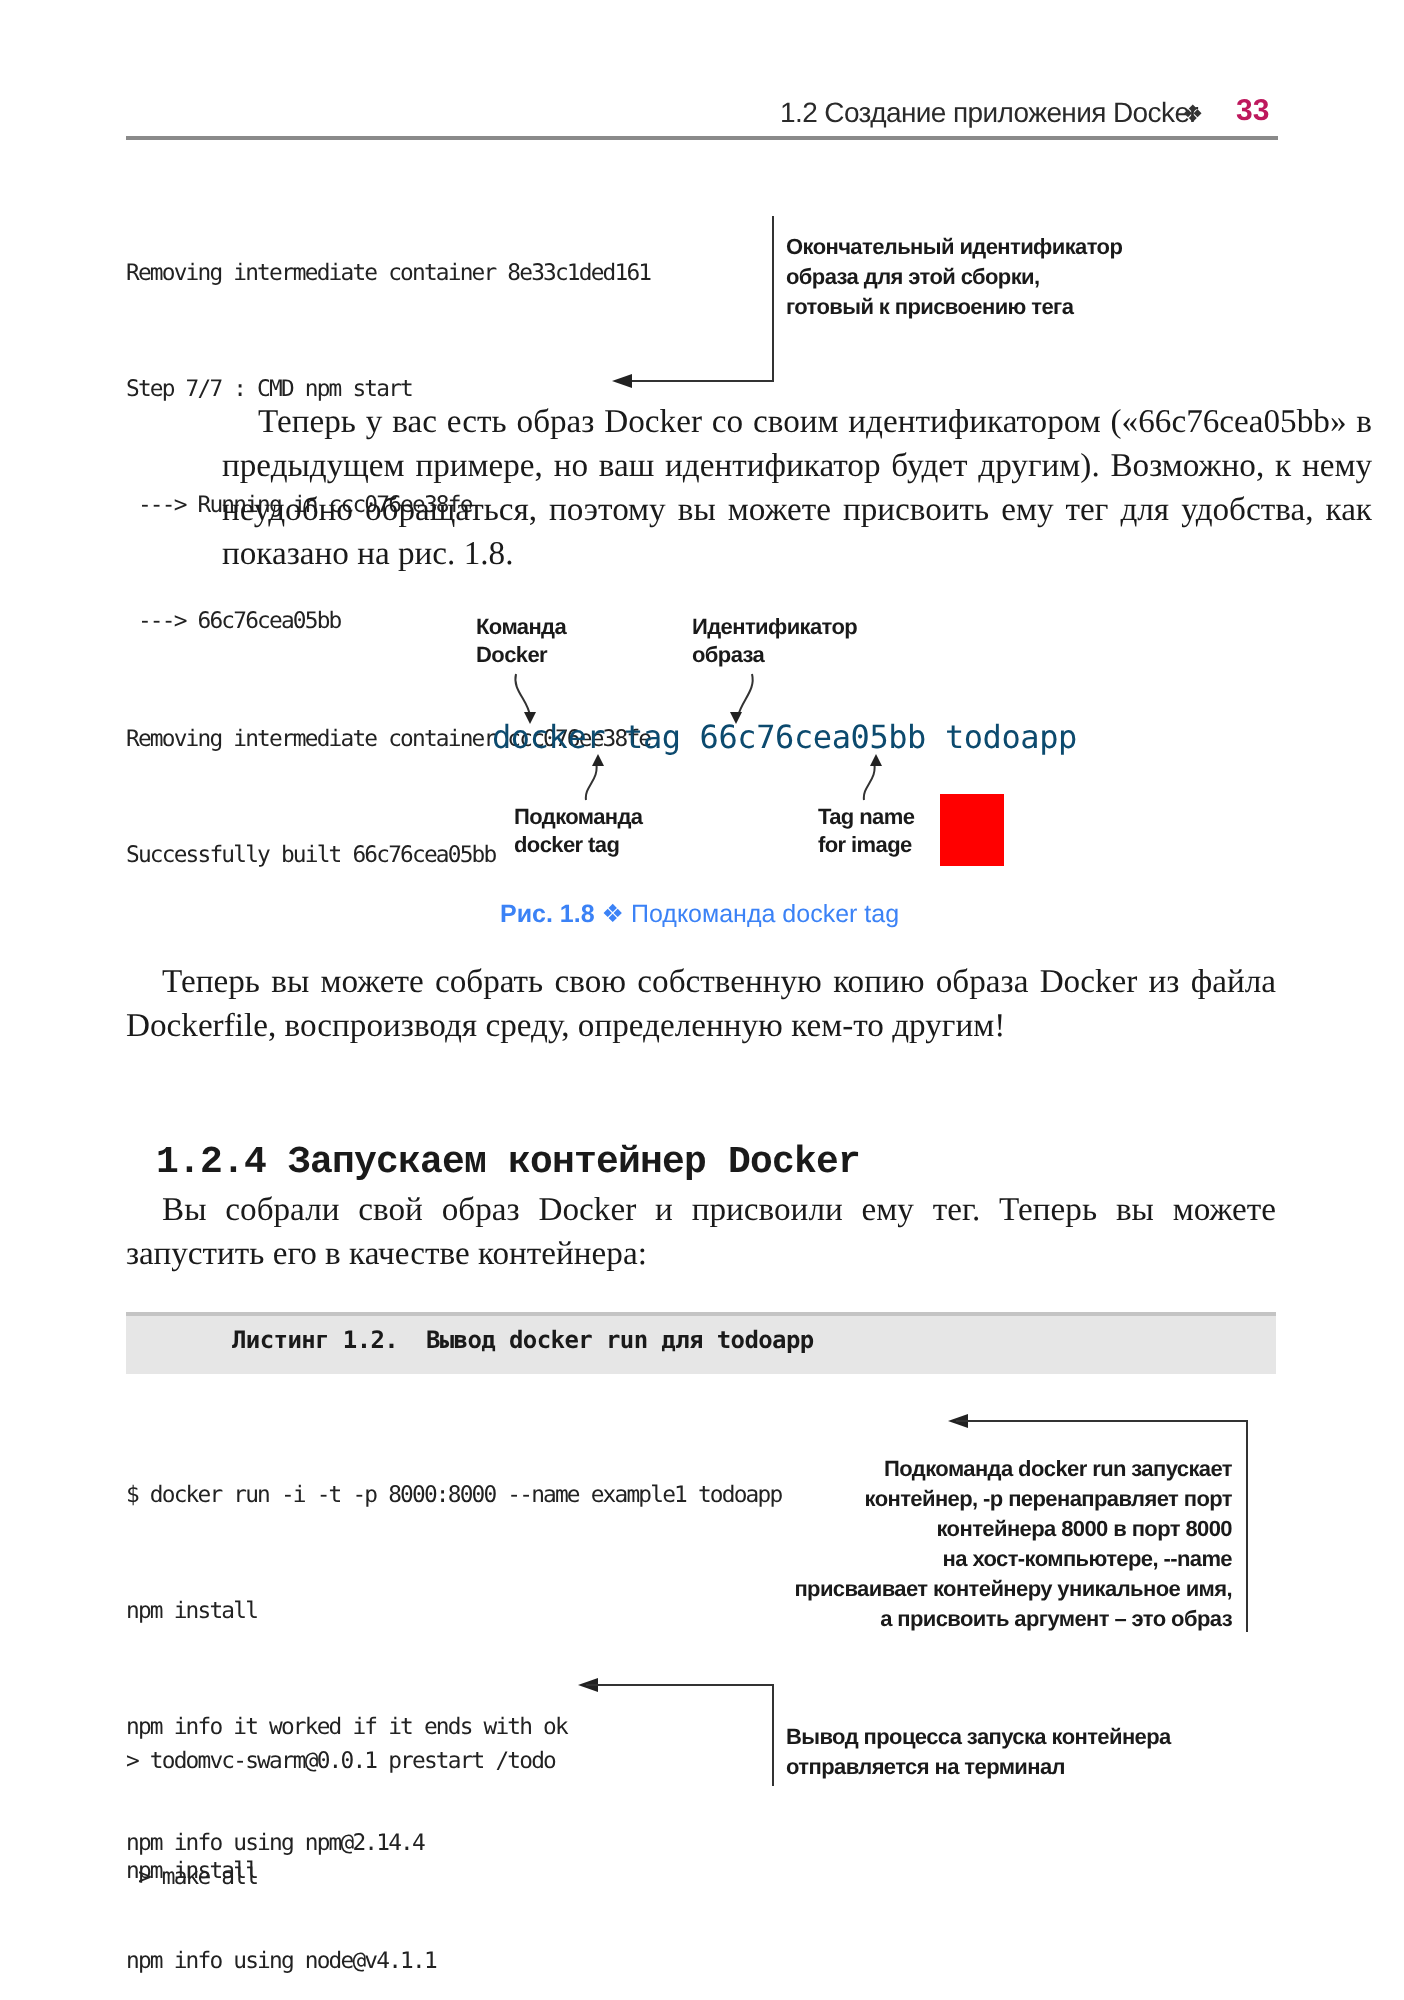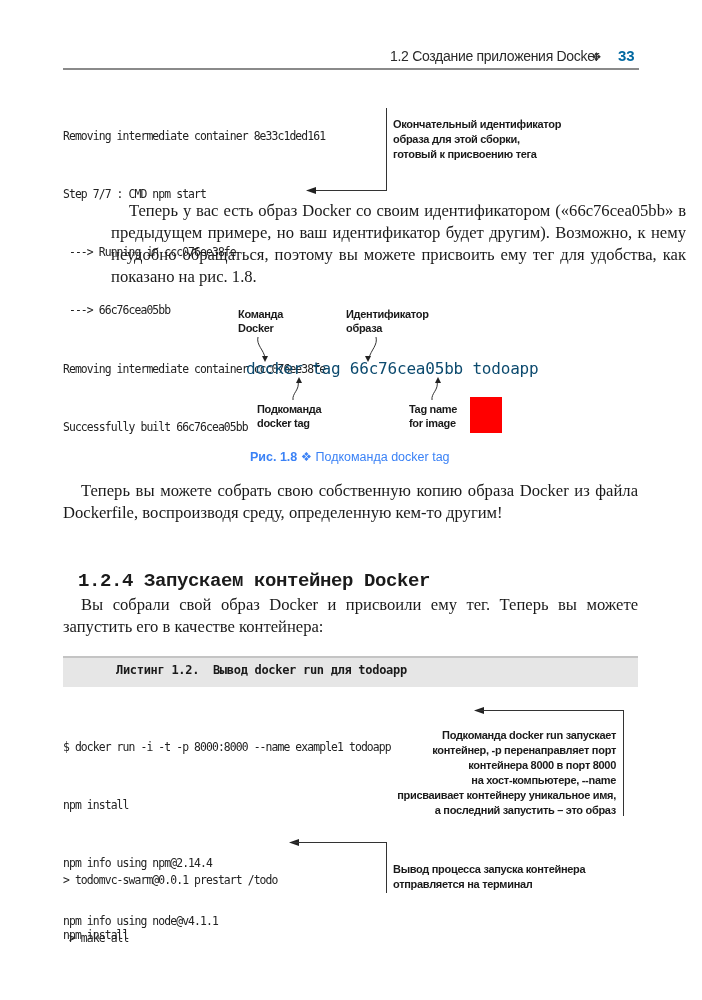--- a/index.html
+++ b/index.html
@@ -1,20 +1,20 @@
 <!DOCTYPE html>
 <html><head>
 <meta charset="utf-8">
 <style>
   html, body { margin: 0; padding: 0; background: #ffffff; }
   body { width: 702px; height: 1000px; position: relative; overflow: hidden; color: #1a1a1a; }
   .abs { position: absolute; }
   .hdr-title { font-family: "Liberation Sans", sans-serif; font-size: 14px; color: #2a2a2a; white-space: nowrap; letter-spacing: -0.3px; }
   .hdr-orn { font-family: "DejaVu Sans", sans-serif; font-size: 12px; color: #333; }
-  .hdr-page { font-family: "Liberation Sans", sans-serif; font-size: 15px; font-weight: bold; color: #0369a1; }
+  .hdr-page { font-family: "Liberation Sans", sans-serif; font-size: 15px; font-weight: bold; color: #be185d; }
   .hdr-rule { height: 2px; background: #8a8a8a; }
   .code { font-family: "DejaVu Sans Mono", monospace; font-size: 11.4px; line-height: 19.4px; color: #222; white-space: pre; letter-spacing: -0.9px; }
   .callout { font-family: "Liberation Sans", sans-serif; font-weight: bold; font-size: 11px; line-height: 15px; color: #1a1a1a; letter-spacing: -0.3px; }
   .body-text { font-family: "Liberation Serif", serif; font-size: 16.6px; line-height: 22px; color: #1a1a1a; text-align: justify; }
   .para { text-indent: 18px; margin: 0; }
   .fig-label { font-family: "Liberation Sans", sans-serif; font-weight: bold; font-size: 11px; line-height: 14px; color: #1a1a1a; letter-spacing: -0.3px; }
   .fig-cmd { font-family: "DejaVu Sans Mono", monospace; font-size: 16px; color: #0c4a6e; white-space: pre; letter-spacing: -0.2px; }
   .fig-caption { font-family: "Liberation Sans", sans-serif; font-size: 12.5px; color: #3b82f6; white-space: nowrap; }
   .fig-caption b { font-weight: bold; }
   .h3 { font-family: Liberation Mono, monospace; font-weight: bold; font-size: 19px; color: #1a1a1a; letter-spacing: -0.4px; white-space: nowrap; }
@@ -95,41 +95,42 @@
 <div class="abs body-text" style="left:63px; top:594px; width:575px;">
   <p class="para">Вы собрали свой образ Docker и присвоили ему тег. Теперь вы можете запустить его в качестве контейнера:</p>
 </div>
 
 <div class="abs listing-band" style="left:63px; top:656px; width:575px; height:29px;"></div>
 <div class="abs listing-title" style="left:80px; top:663px;margin-left:36px;">Листинг 1.2.  Вывод docker run для todoapp</div>
 
 <div class="abs code" style="left:63px; top:699px;">
   <div>$ docker run -i -t -p 8000:8000 --name example1 todoapp</div>
   <div>npm install</div>
+  <div>npm info it worked if it ends with ok</div>
   <div>npm info using npm@2.14.4</div>
   <div>npm info using node@v4.1.1</div>
   
 </div>
 <div class="abs code" style="left:63px; top:832px;">
   <div>&gt; todomvc-swarm@0.0.1 prestart /todo</div>
   <div> &gt; make all</div>
 </div>
 <div class="abs code" style="left:63px; top:887px;">
   <div>npm install</div>
 </div>
 
 <div class="abs line" style="left:478px; top:710px; width:146px; height:1px;"></div>
 <div class="abs line" style="left:623px; top:710px; width:1px; height:106px;"></div>
 <div class="abs callout" style="left:380px; top:728px; width:236px; text-align:right;">
   <div>Подкоманда docker run запускает</div>
   <div>контейнер, -p перенаправляет порт</div>
   <div>контейнера 8000 в порт 8000</div>
   <div>на хост-компьютере, --name</div>
   <div>присваивает контейнеру уникальное имя,</div>
-  <div>а последний запустить – это образ</div>
+  <div>а присвоить аргумент – это образ</div>
 </div>
 
 <div class="abs line" style="left:293px; top:842px; width:94px; height:1px;"></div>
 <div class="abs line" style="left:386px; top:842px; width:1px; height:51px;"></div>
 <div class="abs callout" style="left:393px; top:862px;">
   <div>Вывод процесса запуска контейнера</div>
   <div>отправляется на терминал</div>
 </div>
 
 </body></html>

